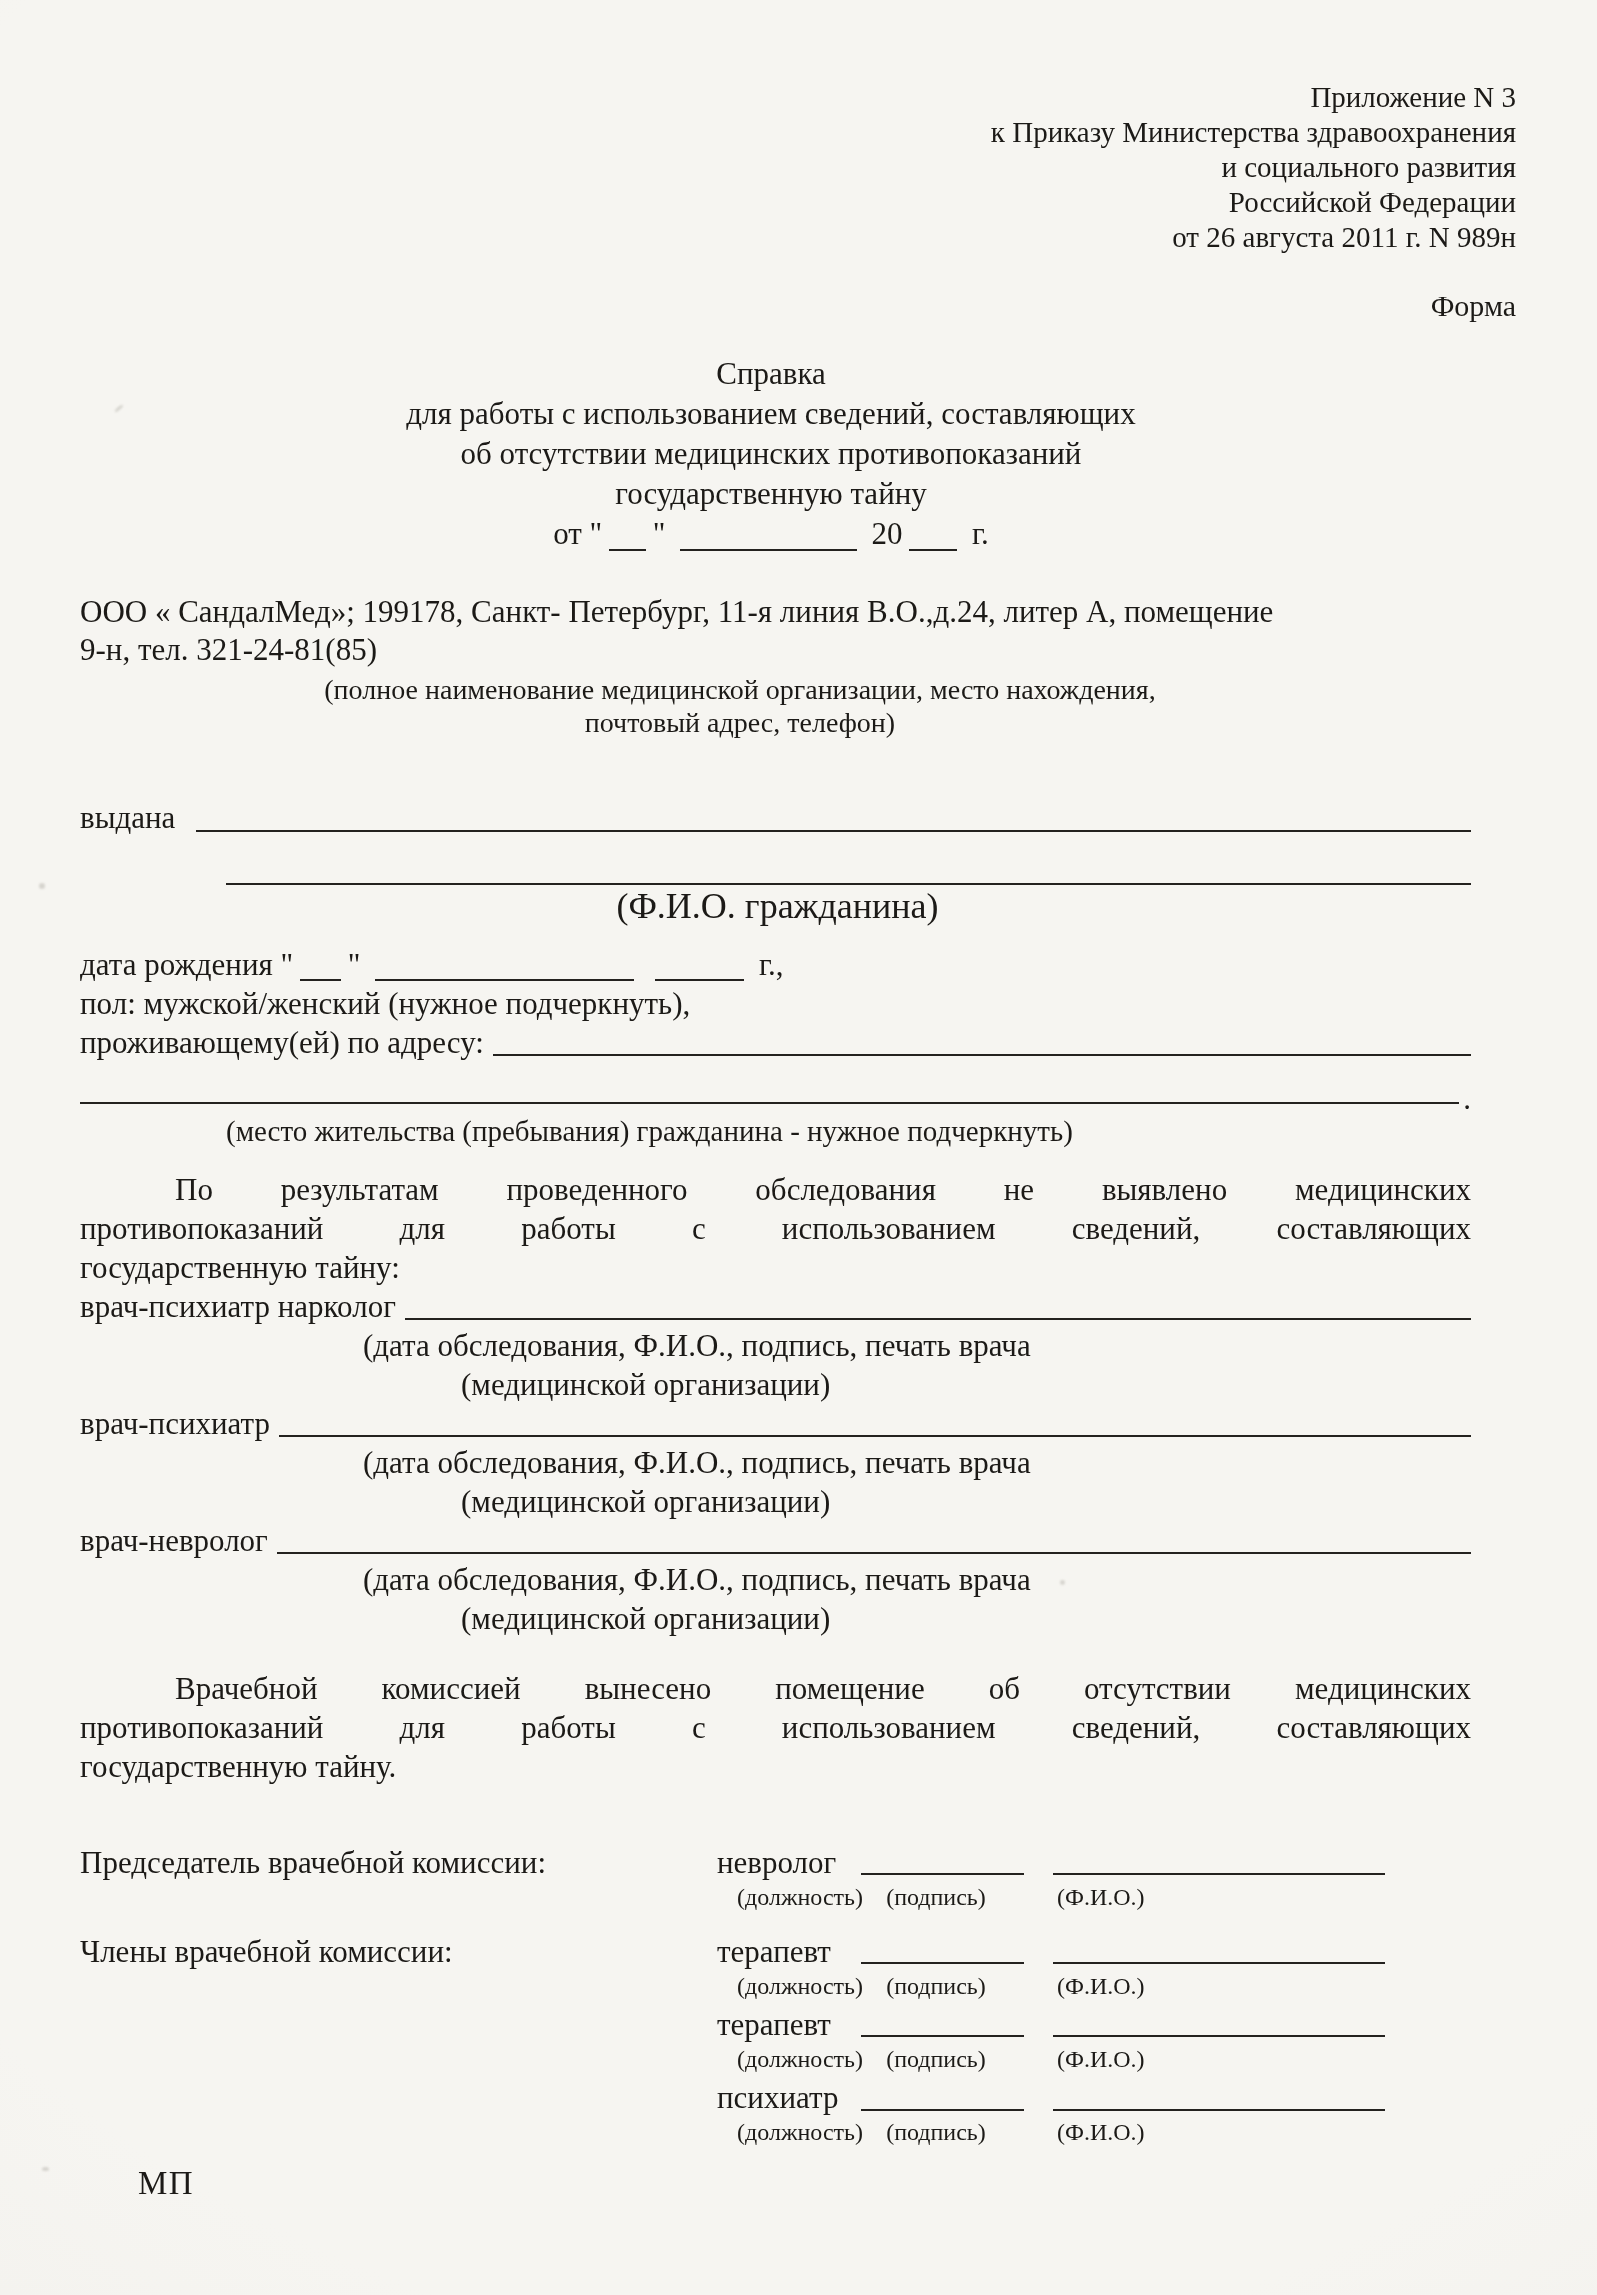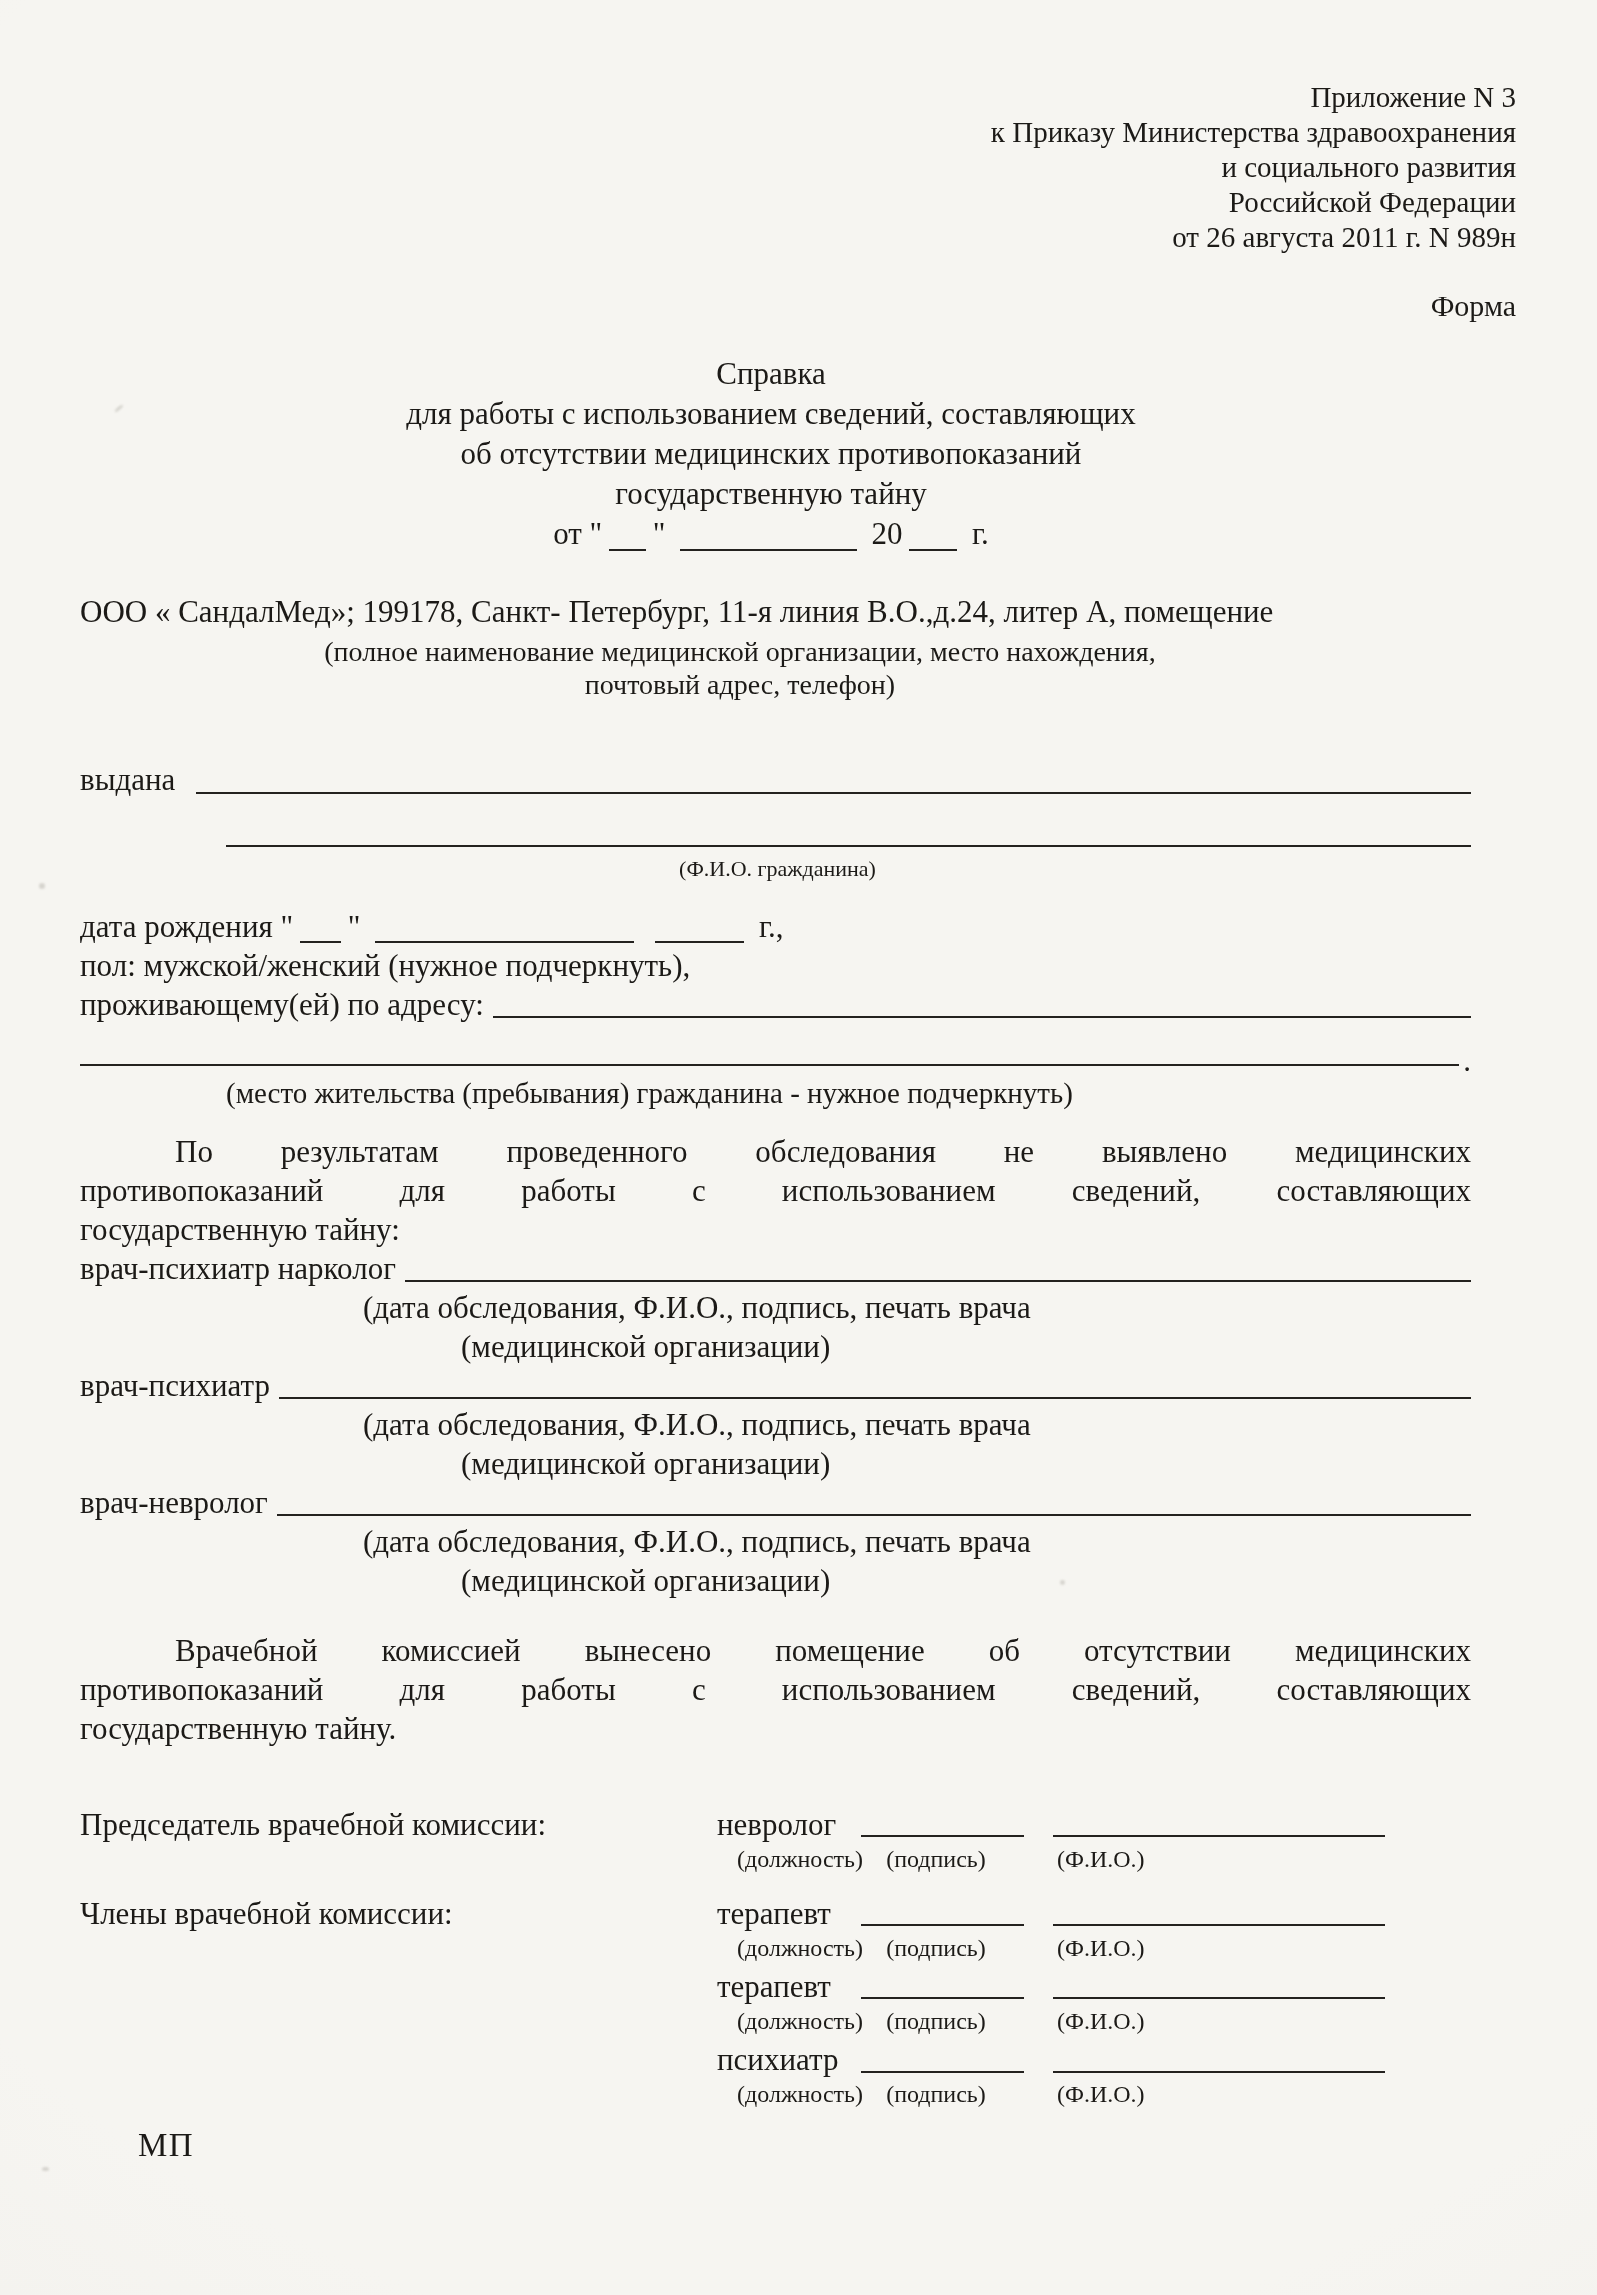--- a/index.html
+++ b/index.html
@@ -22,21 +22,21 @@
   .title{ text-align:center; margin-top:29px; line-height:40px; padding-right:54px; }
   .title-date{ text-align:center; padding-right:54px; line-height:40px; }
   .org{ margin-top:39px; font-size:31px; line-height:38px; }
   .org-cap{ text-align:center; padding-right:116px; font-size:28px; line-height:33px; margin-top:4.1px; }
   .measure{ margin-right:45px; }
   .fillrow{ display:flex; }
   .blank{ flex:1 1 auto; border-bottom:2.7px solid #24221f; margin:0 0 5.4px 20.4px; }
   .blank.tight{ margin-left:9.5px; }
   .vydana{ margin-top:59px; }
   .uline2{ margin-top:46px; margin-left:146px; border-bottom:2.7px solid #24221f; height:0; }
-  .fio-cap{ text-align:center; padding-right:41px; font-size:22px; line-height:35px; margin-top:4.1px; }
+  .fio-cap{ text-align:center; padding-right:41px; font-size:36px; line-height:35px; margin-top:4.1px; }
   .birth{ margin-top:20.4px; }
   .ub{ display:inline-block; border-bottom:2.7px solid #24221f; height:6.8px; vertical-align:-6.8px; margin:0 6.8px; }
   .w55{ width:37px; } .w60{ width:41px; } .w70{ width:48px; }
   .w260{ width:177px; } .w380{ width:259px; } .w130{ width:89px; }
   .uline3{ margin-top:27px; display:flex; align-items:flex-end; }
   .uline3 .bar{ flex:1 1 auto; border-bottom:2.7px solid #24221f; height:0; margin-bottom:5.4px; }
   .uline3 .dot{ margin-left:4.1px; line-height:20.4px; }
   .mesto-cap{ margin-top:5.4px; padding-left:146px; font-size:29px; line-height:35px; }
   .para{ margin-top:20.4px; }
   .jline{ text-align:justify; text-align-last:justify; }
@@ -93,20 +93,21 @@
   <div class="title-date">
     <span>от</span>
     <span>"</span><span class="ub w55"></span><span>"</span>
     <span class="ub w260"></span>
     <span>20</span><span class="ub w70"></span>
     <span>г.</span>
   </div>
 
   <div class="org">
     <div>ООО « СандалМед»; 199178, Санкт- Петербург, 11-я линия В.О.,д.24, литер А, помещение</div>
+    <div>9-н, тел. 321-24-81(85)</div>
   </div>
   <div class="org-cap">
     <div>(полное наименование медицинской организации, место нахождения,</div>
     <div>почтовый адрес, телефон)</div>
   </div>
 
   <div class="fillrow vydana measure">
     <span>выдана</span>
     <span class="blank"></span>
   </div>

